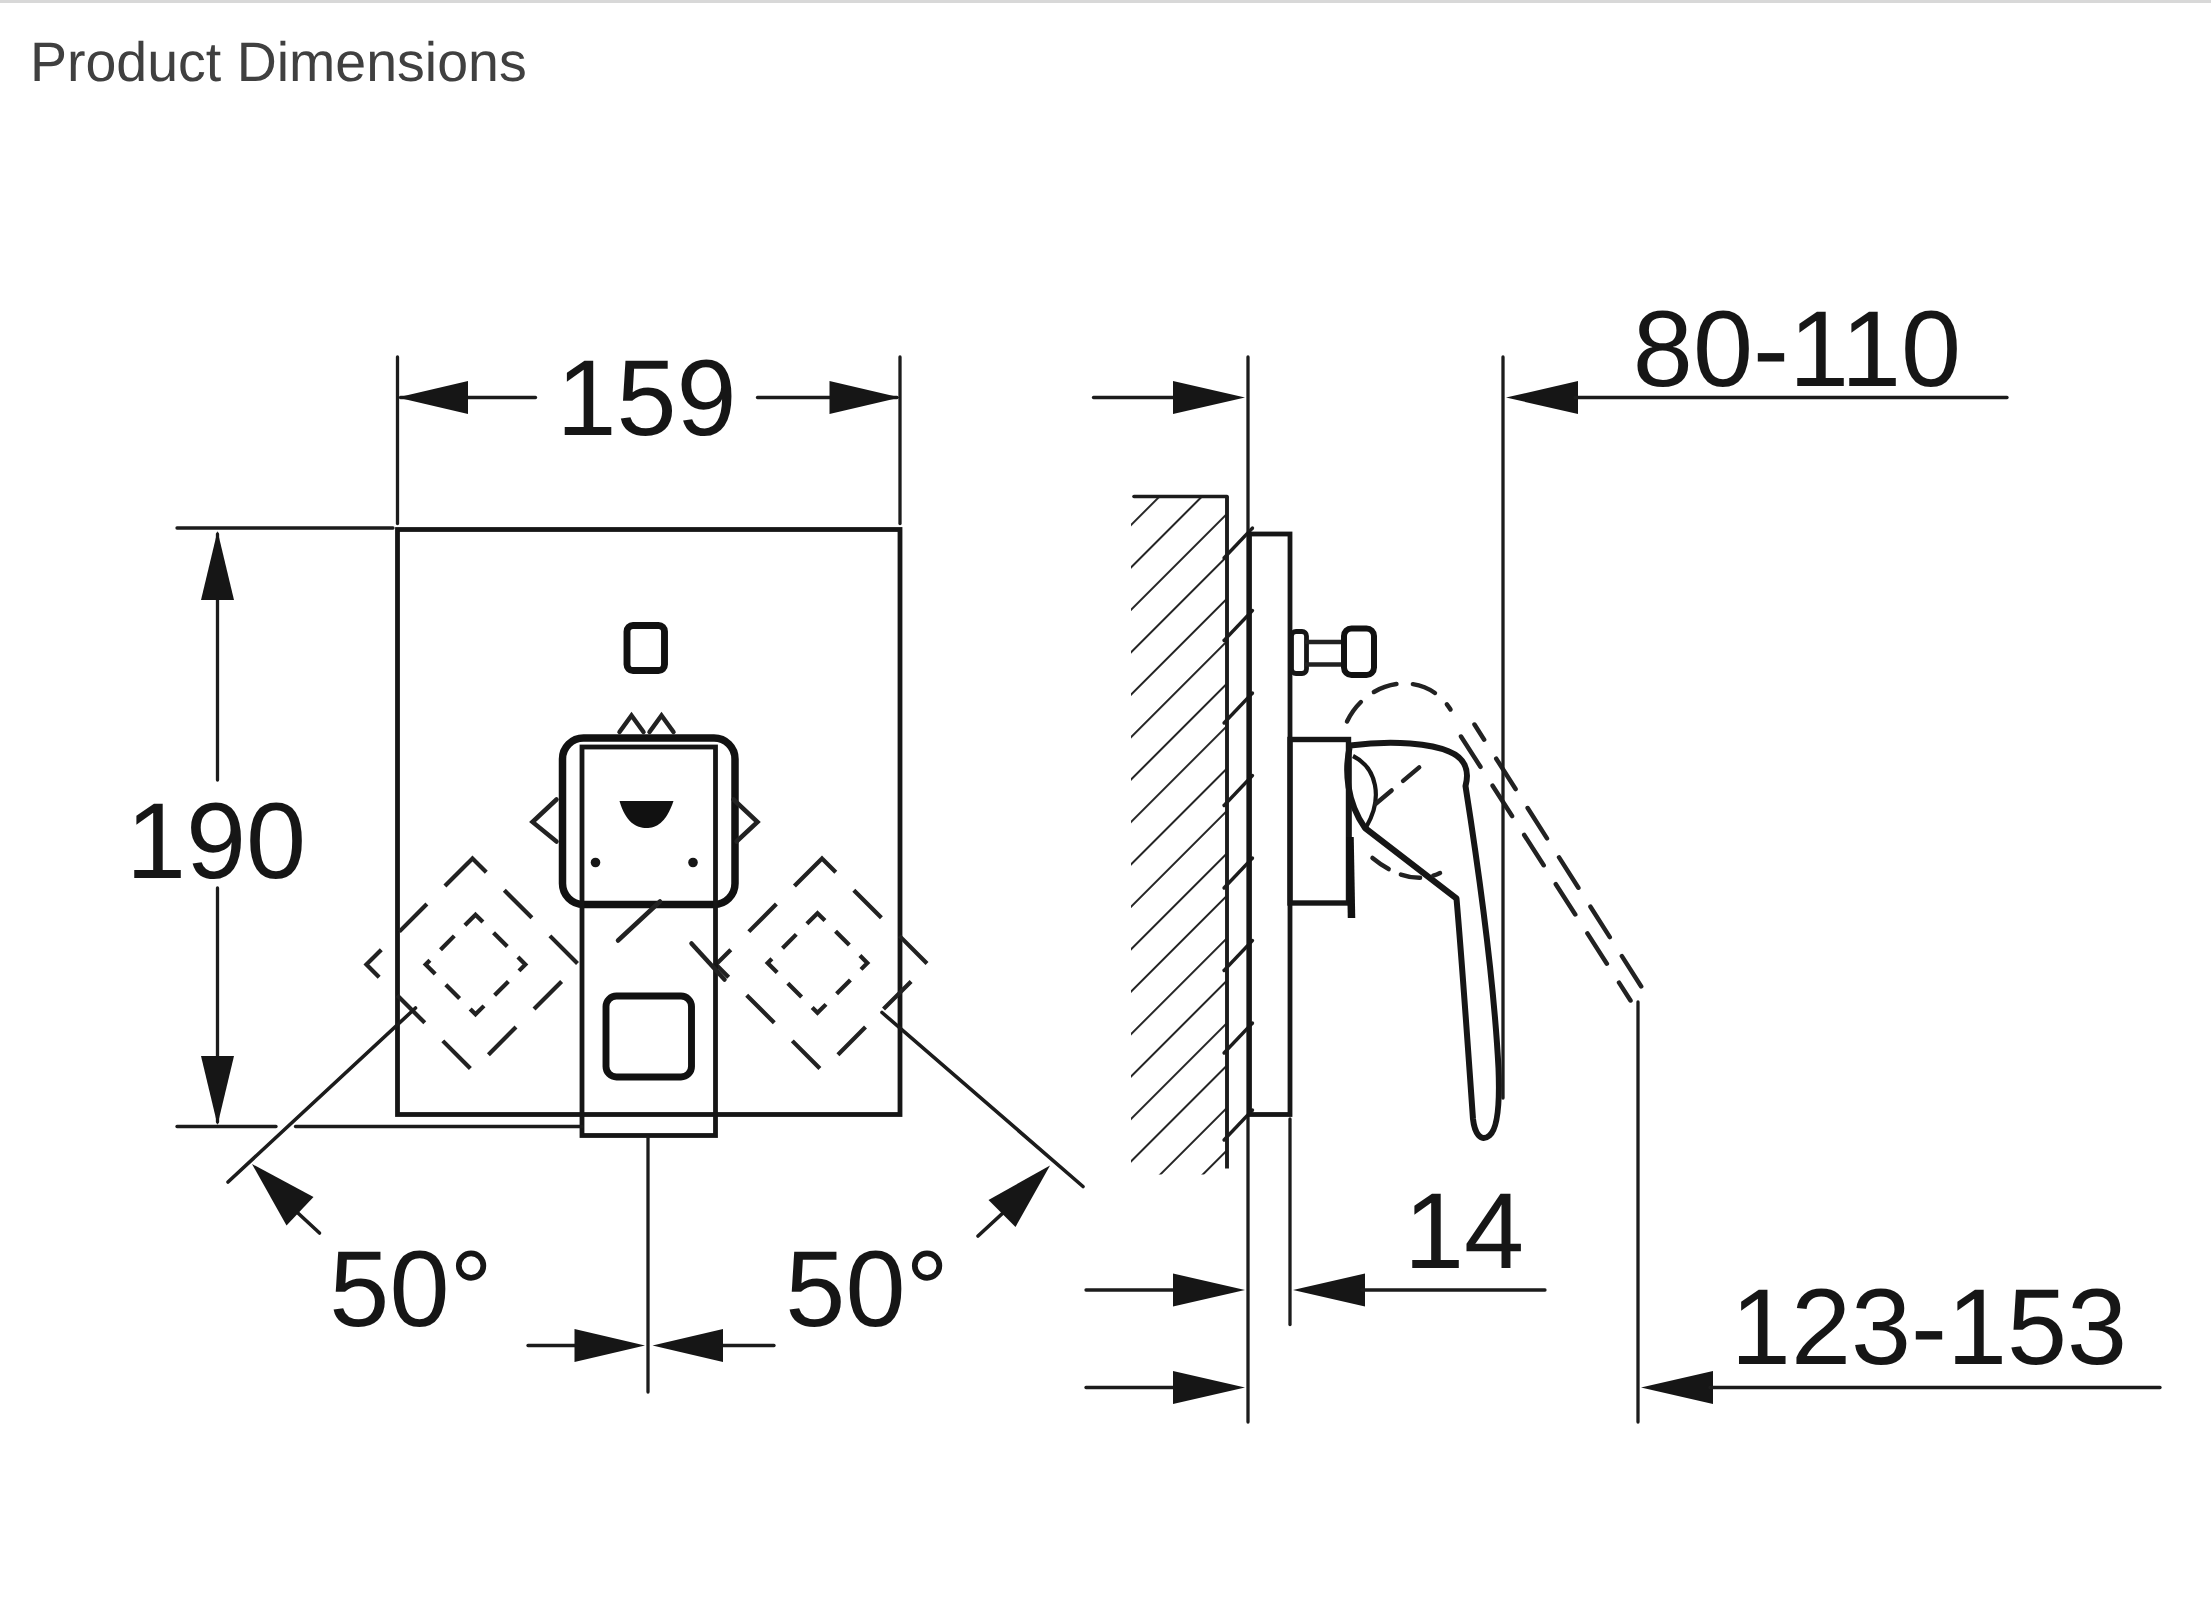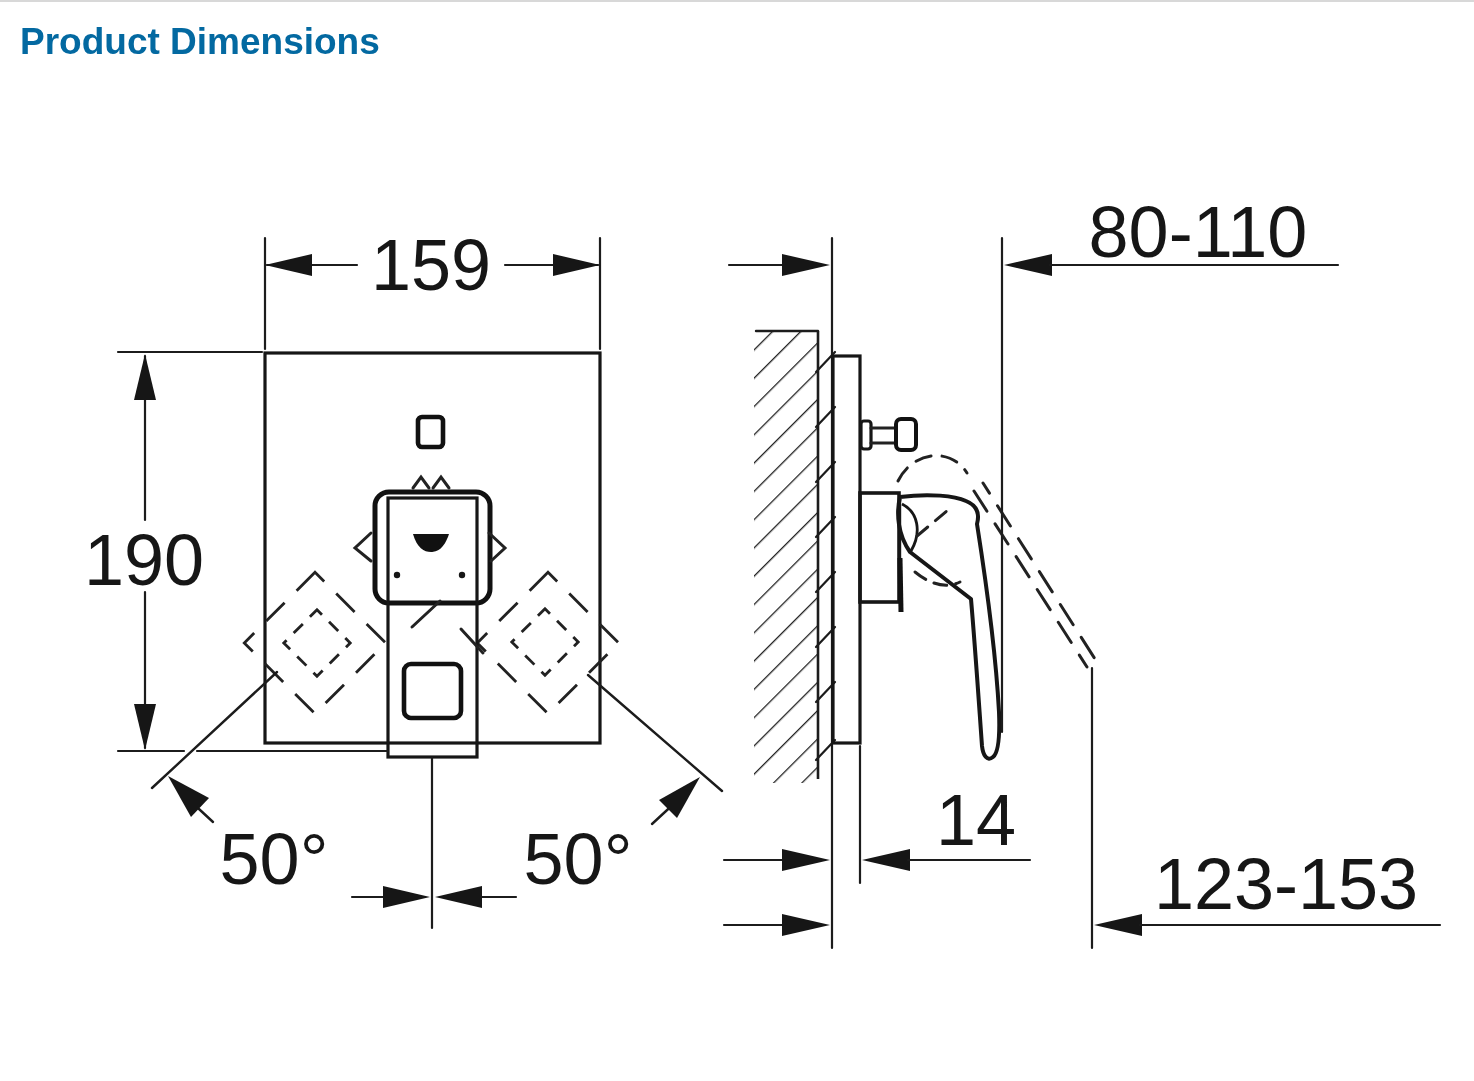--- a/index.html
+++ b/index.html
@@ -1,20 +1,20 @@
 <!DOCTYPE html>
 <html><head>
 <meta charset="utf-8">
 <style>
   html,body{margin:0;padding:0;background:#fff;}
   .canvas{position:relative;width:1474px;height:1081px;background:#fff;overflow:hidden;
           font-family:"Liberation Sans", sans-serif;}
   .top-border{position:absolute;left:0;top:0;width:100%;height:2px;background:#d8d8d8;}
-  h1.page-title{position:absolute;left:20px;top:21px;margin:0;font-size:37px;font-weight:bold;
-          color:#0369a1;letter-spacing:0px;font-family:"Liberation Sans", sans-serif;}
+  h1.page-title{position:absolute;left:20px;top:21px;margin:0;font-size:37px;font-weight:normal;
+          color:#404040;letter-spacing:0px;font-family:"Liberation Sans", sans-serif;}
   svg{position:absolute;left:0;top:0;}
   .ln{stroke:#1c1c1c;stroke-width:2.2;fill:none;stroke-linecap:round;}
   .ln24{stroke:#1c1c1c;stroke-width:2.4;fill:none;stroke-linecap:round;}
   .med{stroke:#161616;stroke-width:3.2;fill:none;}
   .med36{stroke:#161616;stroke-width:3.6;fill:none;}
   .thick{stroke:#111;stroke-width:5;fill:none;}
   .thick46{stroke:#111;stroke-width:4.6;fill:none;}
   .arrow{fill:#161616;stroke:none;}
   .dimtxt{font-family:"Liberation Sans", sans-serif;font-size:72px;fill:#161616;}
   .ghost{stroke:#222;stroke-width:2.8;fill:none;}

